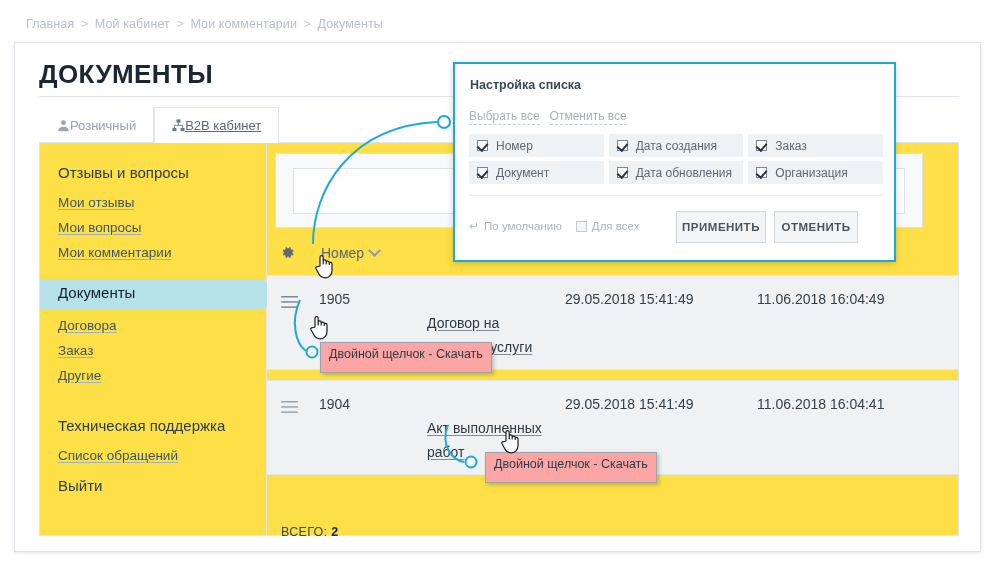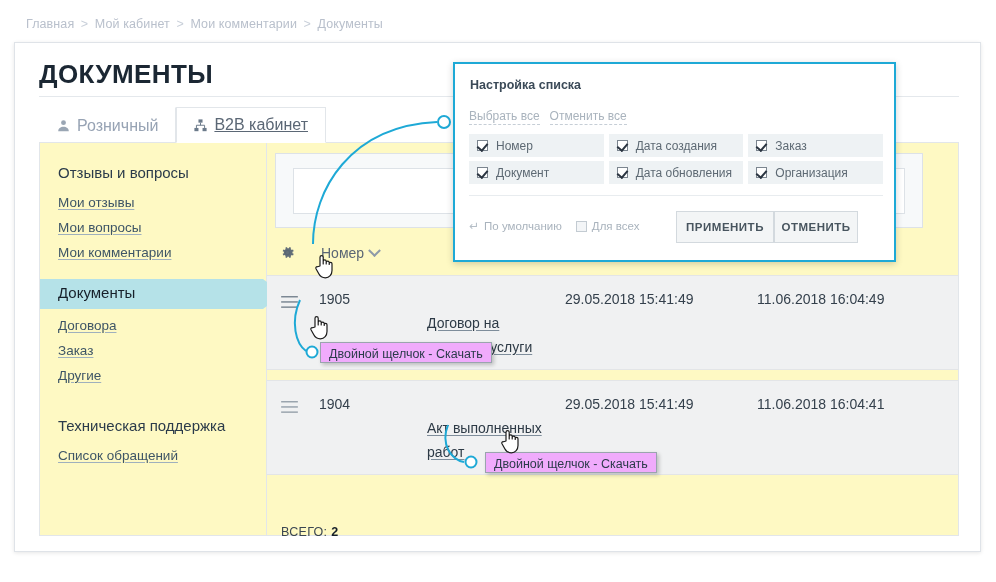--- a/index.html
+++ b/index.html
@@ -48,22 +48,22 @@
     left: 24px; top: 53px;
     width: 920px; height: 1px;
     background: #e4e8ec;
   }
 
   
   .tabs { position: absolute; left: 24px; top: 64px; height: 36px; display: flex; }
   .tab {
     height: 36px;
     padding: 0 17px;
-    display: flex; align-items: center; gap: 7px;
-    font-size: 16px;
+    display: flex; align-items: center; 
+    font-size: 13px;
     color: #97a3b4;
     border: 1px solid transparent;
     border-bottom: none;
     background: transparent;
     position: relative;
   }
   .tab.inactive { border-right: 1px solid #e2e6ea; }
   .tab.active {
     color: #5b6775;
     background: #fff;
@@ -73,21 +73,21 @@
     text-decoration: underline;
   }
   .tab svg { display: block; }
 
   
   .body-wrap {
     position: absolute;
     left: 24px; top: 99px;
     width: 920px; height: 394px;
     border: 1px solid #e2e6ea;
-    background: #fef9c3;
+    background: #fde047;
     display: flex;
   }
   .sidebar {
     width: 227px;
     border-right: 1px solid #e2e6ea;
     padding-top: 12px;
     position: relative;
   }
   .content { flex: 1; position: relative; }
 
@@ -204,26 +204,26 @@
     left: 14px; top: 250px;
     font-size: 12.5px;
     color: #3a4652;
     letter-spacing: .3px;
   }
   .total b { color: #16202a; }
 
   
   .tip {
     position: absolute;
-    background: #f0abfc;
+    background: #fca5a5;
     border: 1px solid #9aa4ae;
     box-shadow: 2px 2px 4px rgba(0,0,0,.22);
     font-size: 12.5px;
     color: #2b3b4a;
-    padding: 4px 8px 1px;
+    padding: 4px 8px 11px;
     white-space: nowrap;
     z-index: 40;
   }
   #tip-1 { left: 320px; top: 342px; }
   #tip-2 { left: 485px; top: 452px; }
 
   
   .cursor { position: absolute; z-index: 45; pointer-events: none; }
   #cursor-gear { left: 314px; top: 252px; }
   #cursor-row1 { left: 309px; top: 313px; }
@@ -302,21 +302,21 @@
     position: absolute; top: 0;
     height: 32px;
     border: 1px solid #d3d9de;
     background: #f3f5f6;
     font-size: 11.5px; font-weight: bold;
     color: #48555f;
     letter-spacing: .5px;
     cursor: pointer;
     display: flex; align-items: center; justify-content: center;
   }
-  #btn-apply  { left: 207px; width: 98px; }
+  #btn-apply  { left: 207px; width: 90px; }
   #btn-cancel { left: 305px; width: 84px; }
 </style>
 </head>
 <body>
 
 <div id="root">
 
   <div class="breadcrumb">
     <span>Главная</span>
     <span class="sep">&gt;</span>
@@ -367,20 +367,21 @@
           <div class="bar"></div>
           <div class="lbl">Документы</div>
         </div>
 
         <div class="nav-link">Договора</div>
         <div class="nav-link">Заказ</div>
         <div class="nav-link">Другие</div>
 
         <div class="nav-head spaced">Техническая поддержка</div>
         <div class="nav-link">Список обращений</div>
+        <div class="nav-plain">Выйти</div>
       </div>
 
       <div class="content">
 
         <div class="filter-panel">
           <div class="filter-inner"></div>
         </div>
 
         <div class="sort-row">
           <div class="gear">

